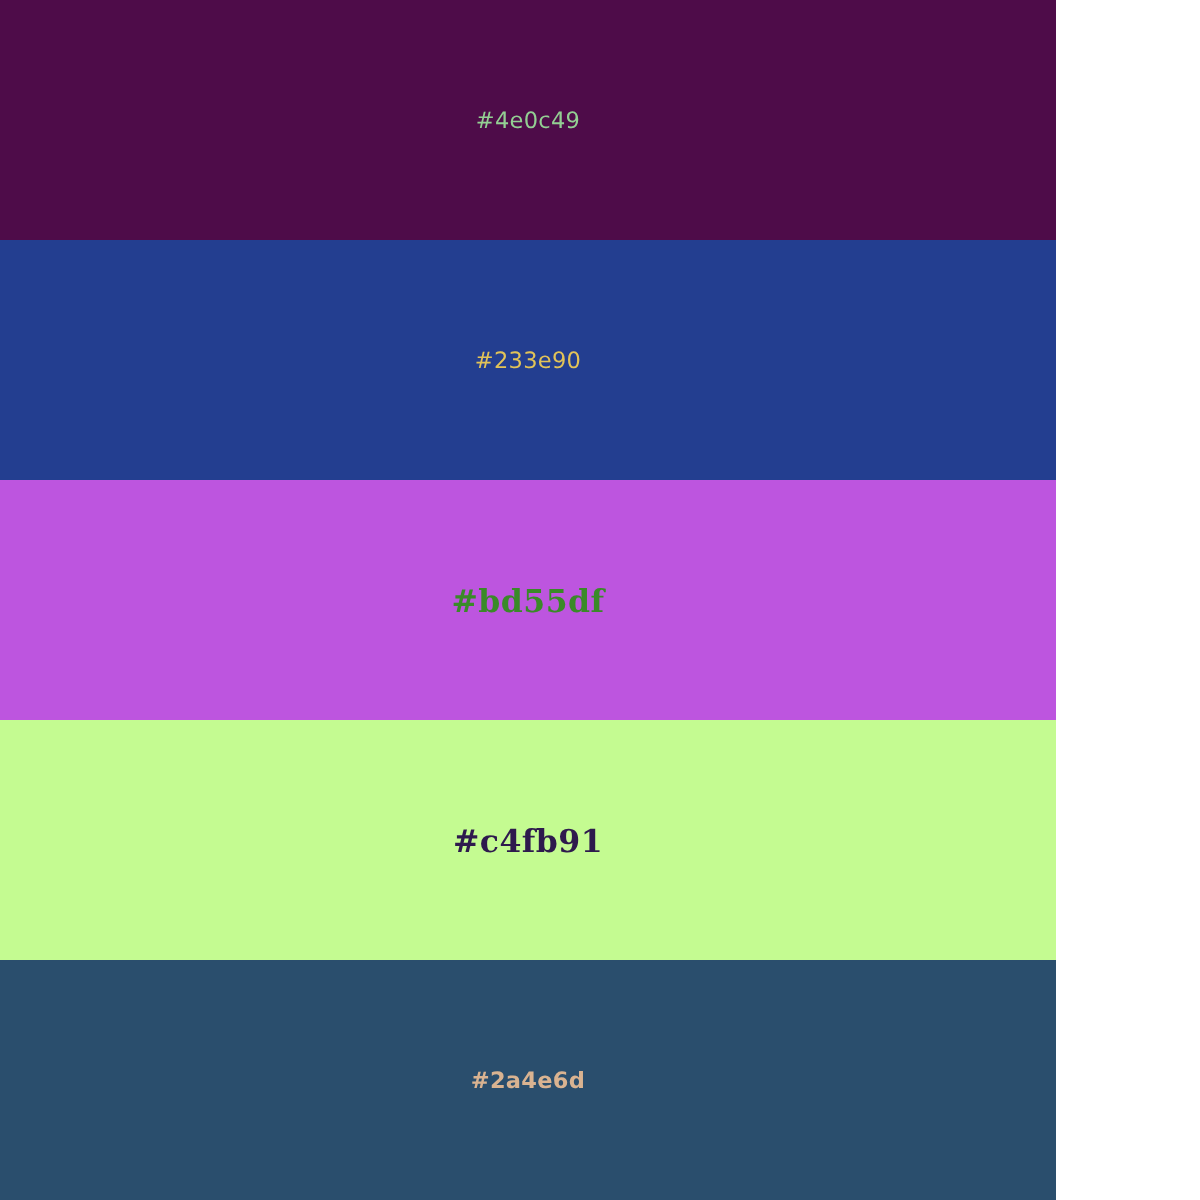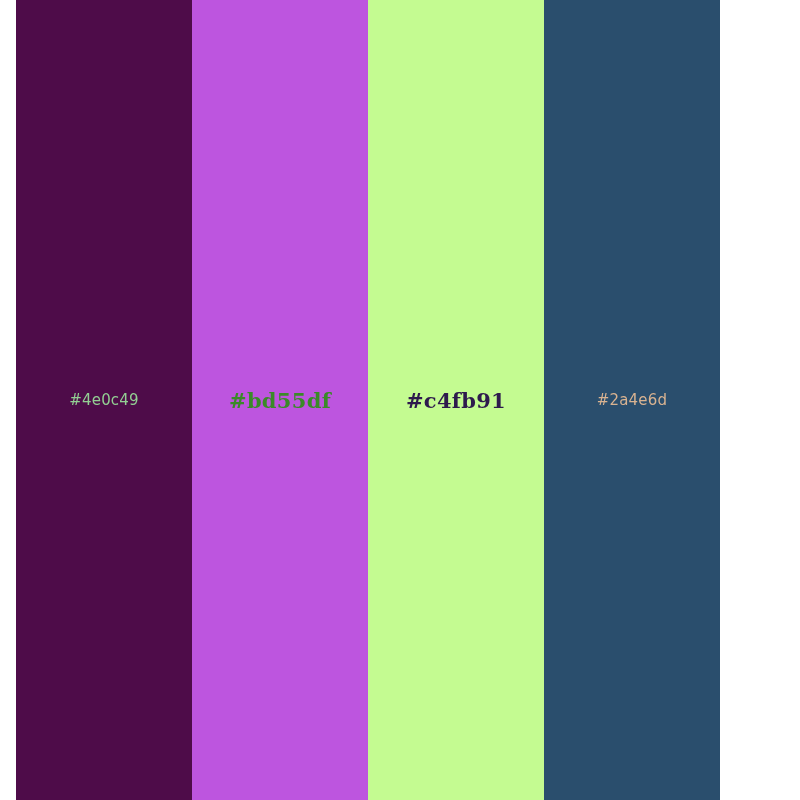--- a/index.html
+++ b/index.html
@@ -5,23 +5,22 @@
 <style>
   html, body {
     margin: 0;
     padding: 0;
     background: #ffffff;
   }
   #swatch-stack {
     width: 704px;
     height: 800px;
     display: flex;
-    flex-direction: row;
+    flex-direction: column;
     overflow: hidden;
-    padding-left: 16px;
   }
   .swatch-band {
     flex: 1 1 0;
     position: relative;
     display: flex;
     align-items: center;
     justify-content: center;
     box-sizing: border-box;
   }
   .swatch-label {
@@ -44,26 +43,29 @@
 </head>
 <body>
 
 <div id="swatch-stack">
 
   <div class="swatch-band" style="background: rgb(78, 12, 73);">
     <span class="swatch-label" style="color: rgb(147, 207, 147); font-weight: normal;">#4e0c49</span>
   </div>
 
 
+  <div class="swatch-band" style="background: rgb(35, 62, 144);">
+    <span class="swatch-label" style="color: rgb(226, 195, 88); font-weight: normal;">#233e90</span>
+  </div>
 
   <div class="swatch-band serif" style="background: rgb(189, 85, 223);">
     <span class="swatch-label" style="color: rgb(58, 138, 40); font-weight: bold;">#bd55df</span>
   </div>
 
   <div class="swatch-band serif" style="background: rgb(196, 251, 145);">
     <span class="swatch-label" style="color: rgb(46, 26, 77); font-weight: bold;">#c4fb91</span>
   </div>
 
   <div class="swatch-band" style="background: rgb(42, 78, 109);">
-    <span class="swatch-label" style="color: rgb(217, 179, 145); font-weight: normal;">#2a4e6d</span>
+    <span class="swatch-label" style="color: rgb(217, 179, 145); font-weight: bold;">#2a4e6d</span>
   </div>
 
 </div>
 
 </body></html>

